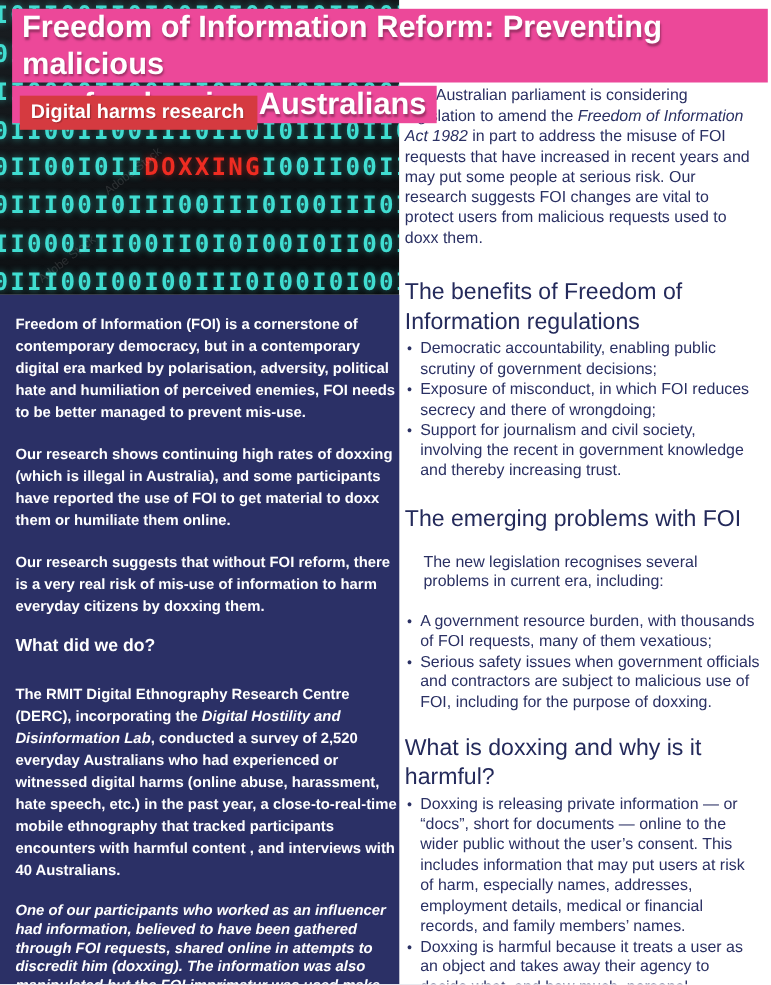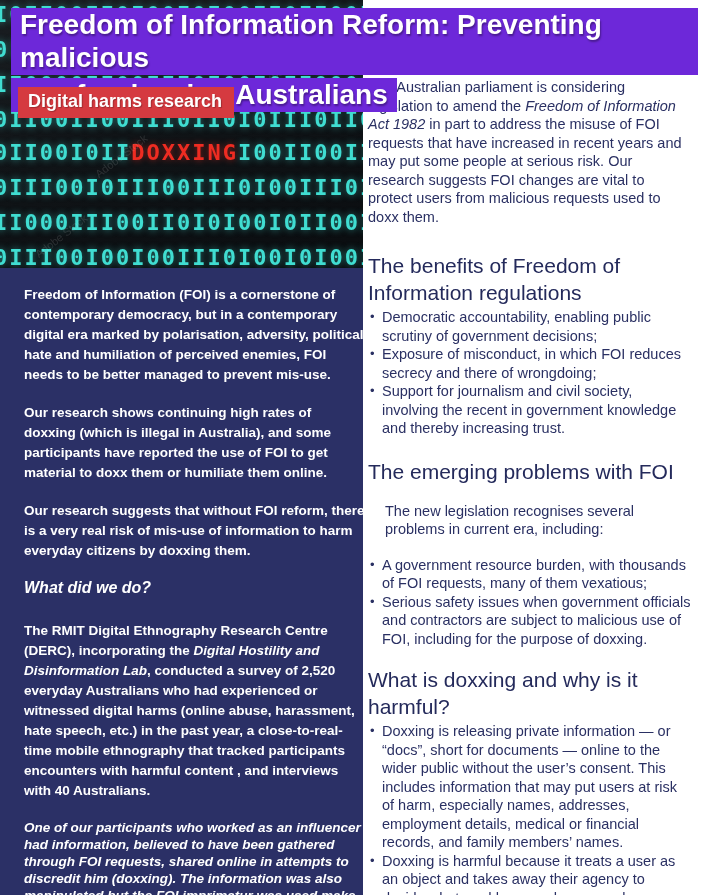--- a/index.html
+++ b/index.html
@@ -11,32 +11,32 @@
           background:linear-gradient(160deg,#1a1e22 0%,#101417 45%,#0a0d10 100%);}
   .mrow{position:absolute;left:-6px;white-space:nowrap;
         font-family:"DejaVu Sans Mono",monospace;font-weight:bold;font-size:22px;
         letter-spacing:2px;color:#40ddd1;text-shadow:0 0 7px rgba(64,221,209,.55);}
   .dox{color:#ee2c22;text-shadow:0 0 6px rgba(238,44,34,.55);}
   .watermark{position:absolute;color:rgba(255,255,255,.12);font-size:11px;
              transform:rotate(-38deg);white-space:nowrap;}
 
   
   .title{position:absolute;left:11px;top:8px;z-index:5;color:#fff;}
-  .title-line{display:table;background:#6d28d9;font-size:28px;font-weight:bold;
+  .title-line{display:table;background:#ec4899;font-size:28px;font-weight:bold;
               line-height:33px;padding:0 9px 1px 9px;text-shadow:1px 2px 2px rgba(0,0,0,.35);}
   .t1{width:669px;margin-bottom:3px;}
   .badge{position:absolute;left:18px;top:87px;z-index:5;background:#d53a40;color:#fff;
          font-size:18px;font-weight:bold;padding:4px 12px 6px 10px;
          text-shadow:1px 1px 1px rgba(0,0,0,.25);}
 
   
   .navy-panel{position:absolute;left:0;top:268px;width:383px;height:627px;background:#2b3066;
-              color:#fff;padding:17px 18px 0 24px;box-sizing:border-box;}
+              color:#fff;padding:17px 18px 0 14px;box-sizing:border-box;}
   .lp{font-size:13.5px;font-weight:bold;line-height:20px;margin:0 0 18px 0;}
-  .lp-heading{font-size:16px;font-weight:bold;margin:13px 0 24px 0;font-style:italic;}
+  .lp-heading{font-size:16px;font-weight:bold;margin:13px 0 24px 0;}
   .lp-italic{font-style:italic;font-weight:bold;font-size:13.5px;line-height:17px;margin:0;}
 
   
   .right-col{position:absolute;left:363px;top:0;width:338px;height:895px;background:#fff;
              box-sizing:border-box;padding:46px 10px 0 5px;color:#2a3063;}
   .section-heading{font-size:21px;font-weight:normal;line-height:27px;margin:0;color:#242a5b;}
   .body-p{font-size:14.5px;line-height:18.5px;margin:5px 0 0 0;}
   .intro-p{font-size:14.5px;line-height:18.5px;margin:17px;}
   ul.bullets{margin:2px 0 0 0;padding:0;list-style:none;}
   ul.bullets li{font-size:14.5px;line-height:18.5px;padding-left:14px;position:relative;}

